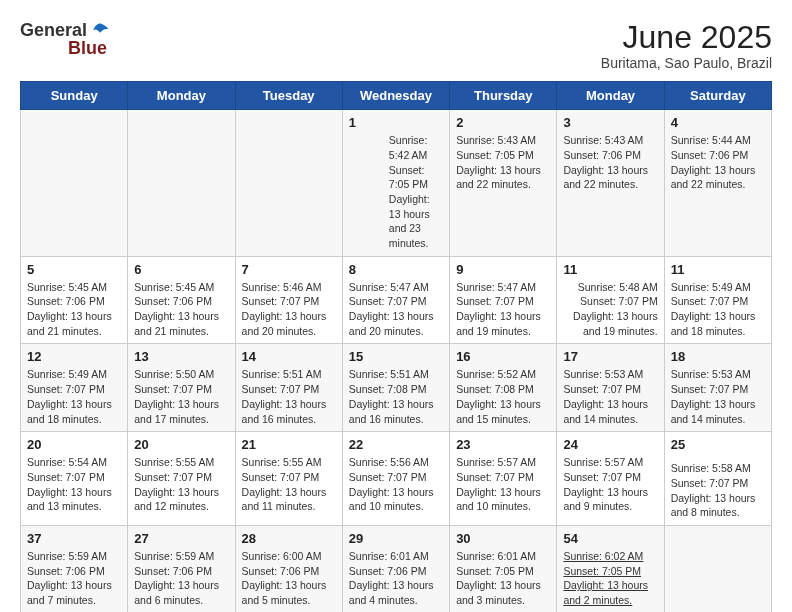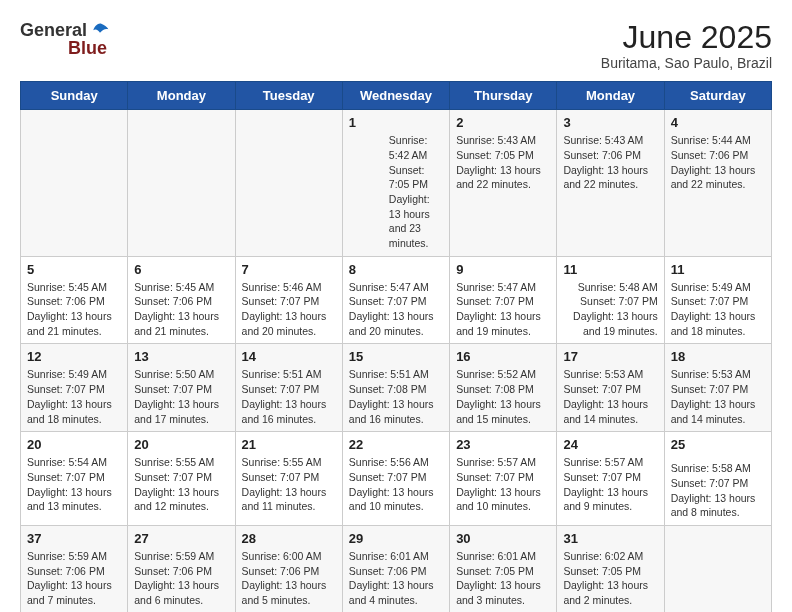--- a/index.html
+++ b/index.html
@@ -329,22 +329,22 @@
 and 4 minutes.</div>
         </td>
         <td>
           <div class="day-number">30</div>
           <div class="day-info" style="white-space: pre-line;">Sunrise: 6:01 AM
 Sunset: 7:05 PM
 Daylight: 13 hours
 and 3 minutes.</div>
         </td>
         <td>
-          <div class="day-number">31</div>
-          <div class="day-info" style="white-space: pre-line;">Sunrise: 6:02 AM
+          <div class="day-number">54</div>
+          <div class="day-info" style="white-space: pre-line; text-decoration: underline;">Sunrise: 6:02 AM
 Sunset: 7:05 PM
 Daylight: 13 hours
 and 2 minutes.</div>
         </td>
         <td></td>
       </tr>
     </tbody>
 </table>
 
 </body></html>

